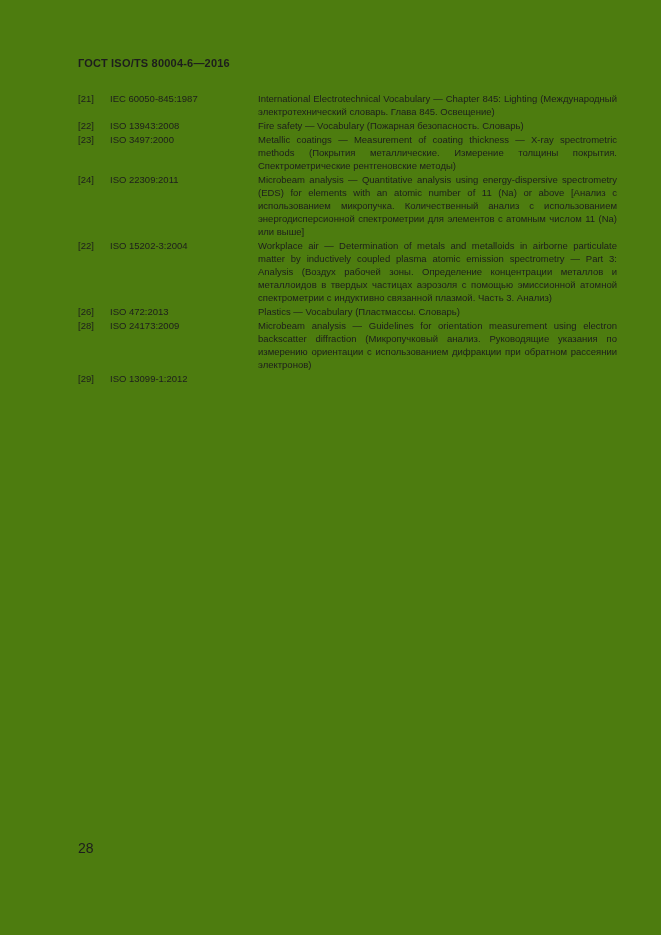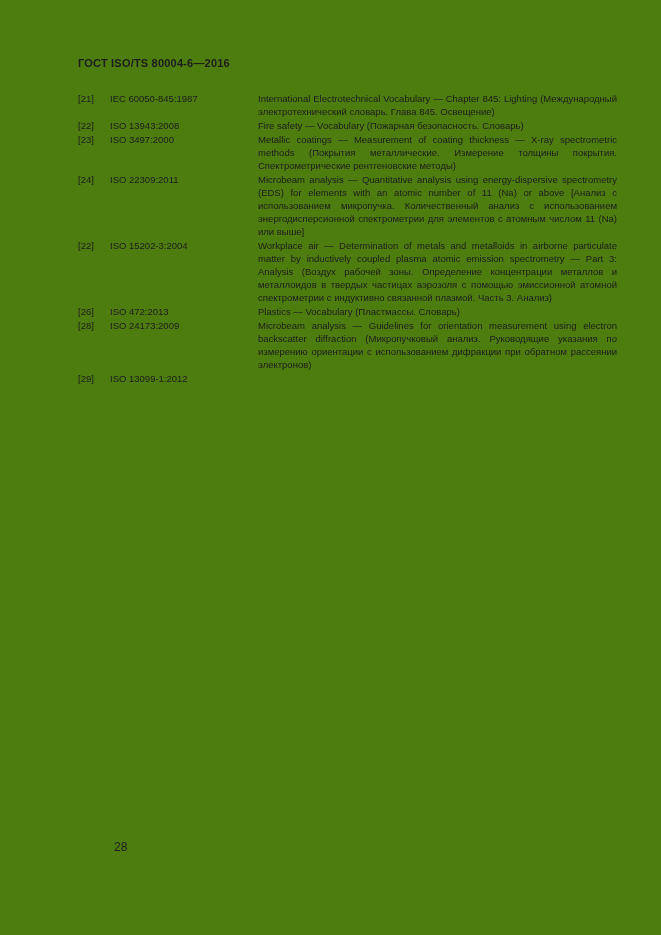--- a/index.html
+++ b/index.html
@@ -49,22 +49,21 @@
   }
   .ref-text {
     flex: 1 1 auto;
     text-align: justify;
     margin-left: 40px;
   }
   .page-number {
     position: absolute;
     left: 78px;
     top: 840px;
-    font-size: 12px;
-    margin-left: 36px;
+    font-size: 14px;
   }
 </style>
 </head>
 <body>
 
 <div class="page">
 
   <div class="doc-header">ГОСТ ISO/TS 80004-6—2016</div>
 
   <div class="refs" id="references-list">

